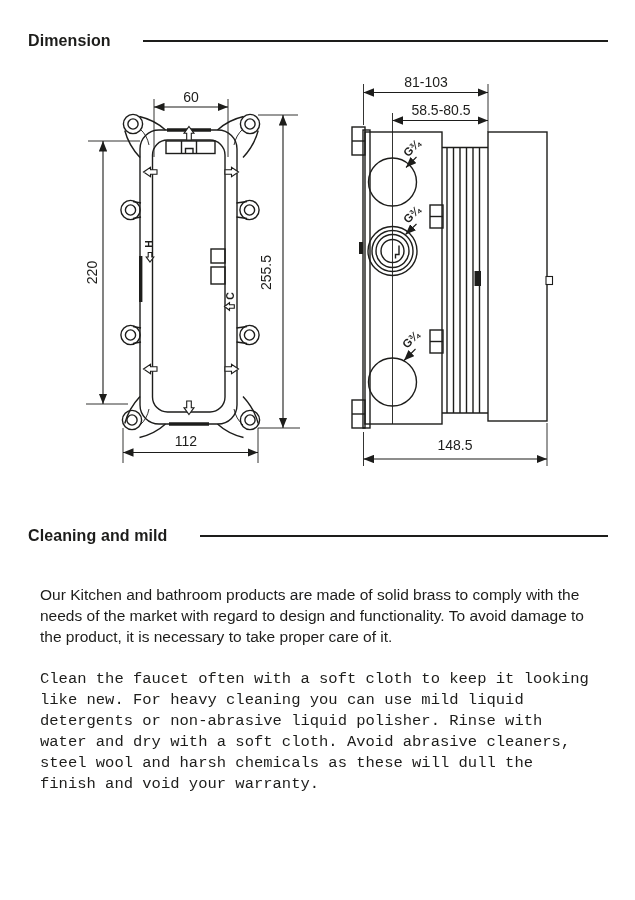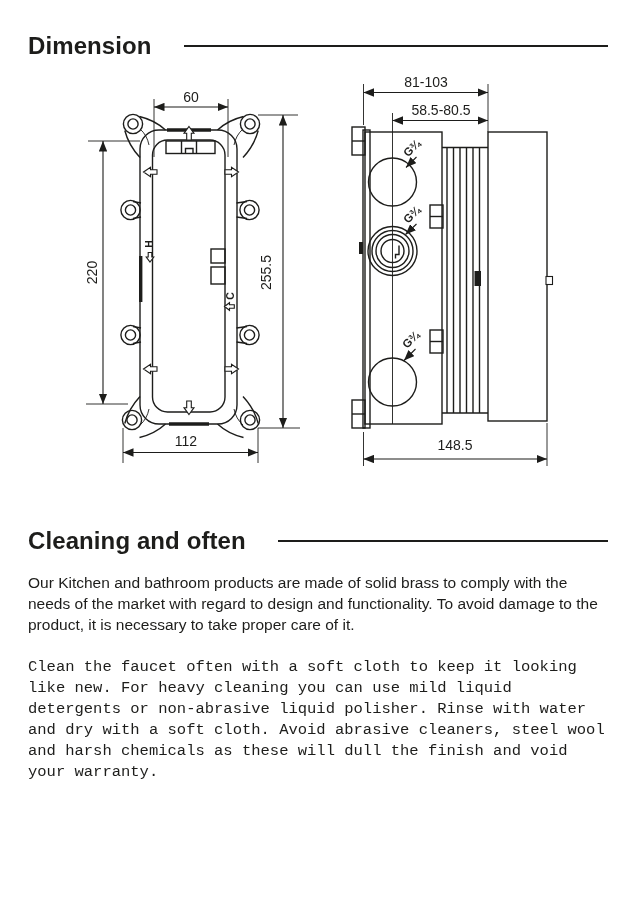--- a/index.html
+++ b/index.html
@@ -9,32 +9,32 @@
     background:#ffffff;
     font-family:"Liberation Sans", sans-serif;
     color:#1d1d1b;
     overflow:hidden;
   }
   .section-header{
     position:absolute;left:28px;right:27px;
     display:flex;align-items:center;
   }
   .section-title{
-    font-size:24px;font-weight:bold;letter-spacing:0.1px;
+    font-size:16px;font-weight:bold;letter-spacing:0.1px;
     white-space:nowrap;
   }
   .section-rule{
     flex:1;margin-left:32px;height:0;
     border-top:2.4px solid #1d1d1b;
   }
   .body-text{
     position:absolute;left:28px;width:582px;
     font-size:15.5px;line-height:21px;
   }
-  .body-text p{margin:0;}
+  .body-text p{margin:12px;}
   .body-text p + p{margin-top:22px;font-family:Liberation Mono, monospace;}
   
   .ln{stroke:#1d1d1b;fill:none;stroke-width:1.4;}
   .thk{stroke:#1d1d1b;fill:none;stroke-width:3.4;}
   .thin{stroke:#1d1d1b;fill:none;stroke-width:0.9;}
   .dim{stroke:#1d1d1b;fill:none;stroke-width:1.1;}
   .holo{stroke:#1d1d1b;fill:#ffffff;stroke-width:1.1;}
   .solid{fill:#1d1d1b;stroke:none;}
   .dimtxt{font-family:"Liberation Sans",sans-serif;font-size:14px;fill:#1d1d1b;stroke:none;}
   .smalltxt{font-family:"Liberation Sans",sans-serif;font-size:10.5px;font-weight:bold;fill:#1d1d1b;stroke:none;}
@@ -209,21 +209,21 @@
 
         <line class="thin" x1="363.5" y1="432" x2="363.5" y2="466"></line>
         <line class="thin" x1="547" y1="423" x2="547" y2="466"></line>
         <line class="dim" x1="363.5" y1="459" x2="547" y2="459" marker-start="url(#arr)" marker-end="url(#arr)"></line>
         <text class="dimtxt" x="455" y="450" text-anchor="middle">148.5</text>
       </g>
     </g>
   </svg>
 
   <div class="section-header" style="top:527px;">
-    <div class="section-title">Cleaning and often</div>
+    <div class="section-title">Cleaning and mild</div>
     <div class="section-rule"></div>
   </div>
 
   <div class="body-text" style="top:572px;">
     <p>Our Kitchen and bathroom products are made of solid brass to comply with the needs of the market with regard to design and functionality. To avoid damage to the product, it is necessary to take proper care of it.</p>
     <p>Clean the faucet often with a soft cloth to keep it looking like new. For heavy cleaning you can use mild liquid detergents or non-abrasive liquid polisher. Rinse with water and dry with a soft cloth. Avoid abrasive cleaners, steel wool and harsh chemicals as these will dull the finish and void your warranty.</p>
   </div>
 
 </div>
 

